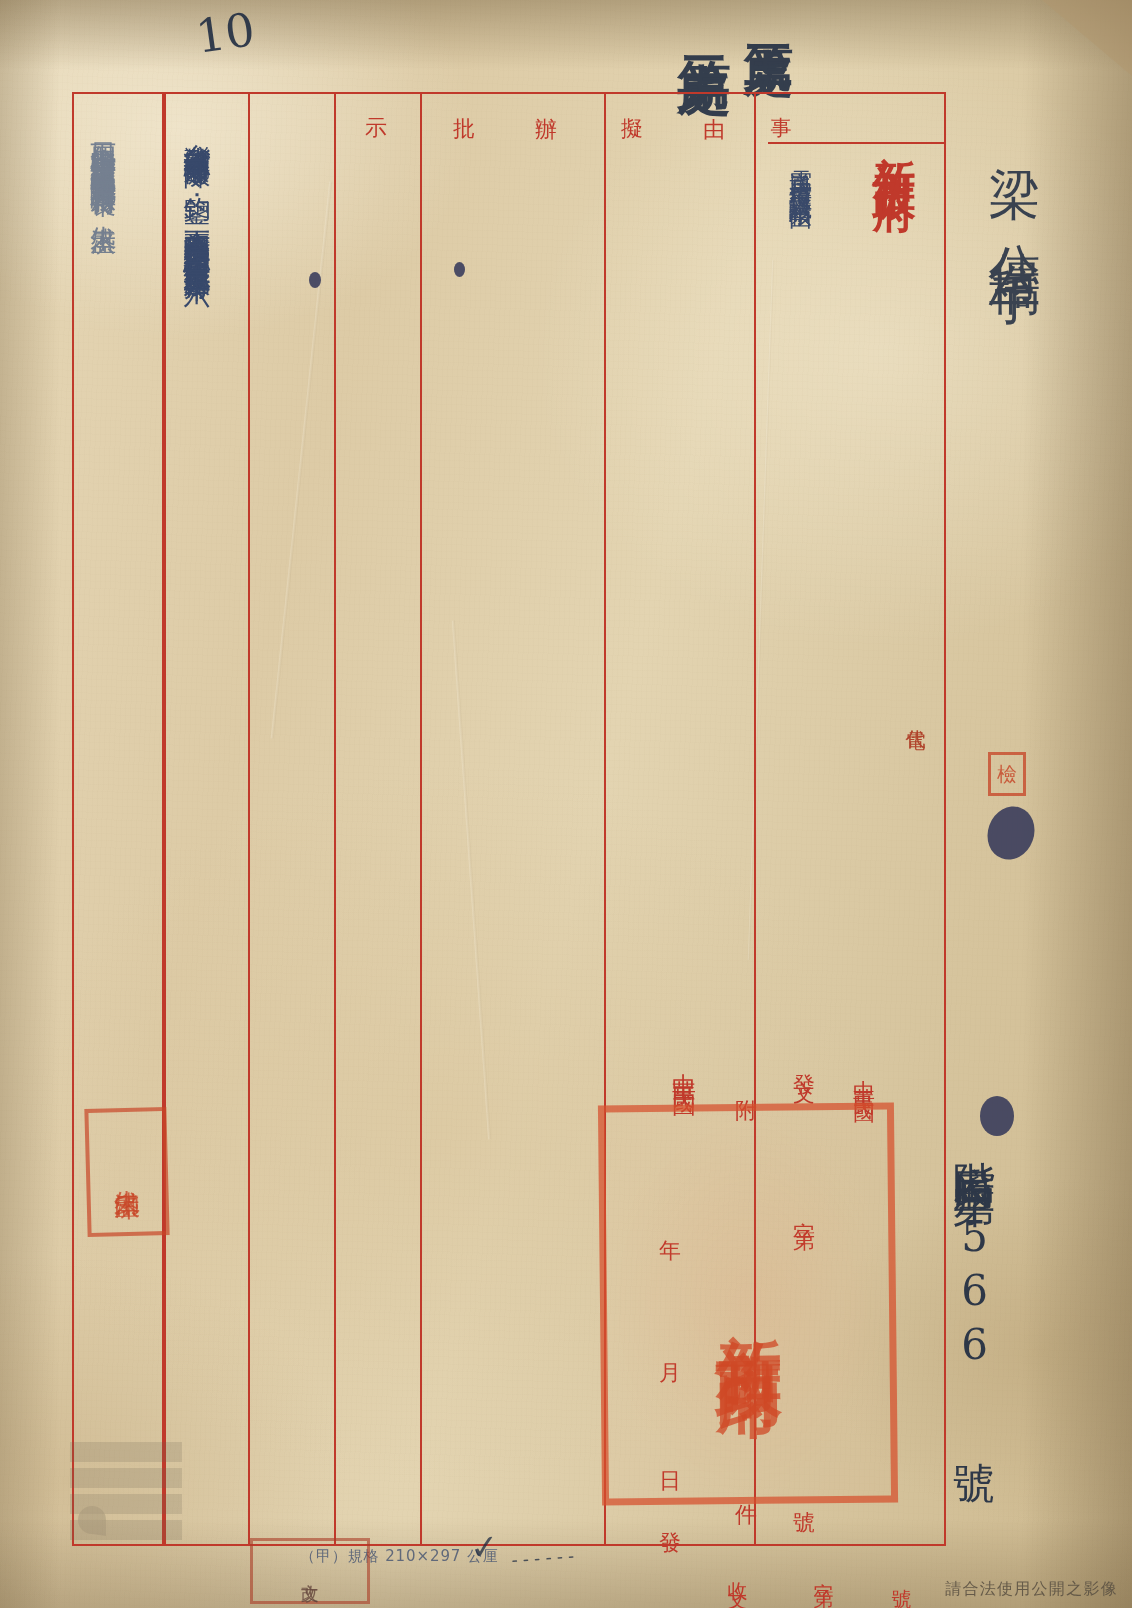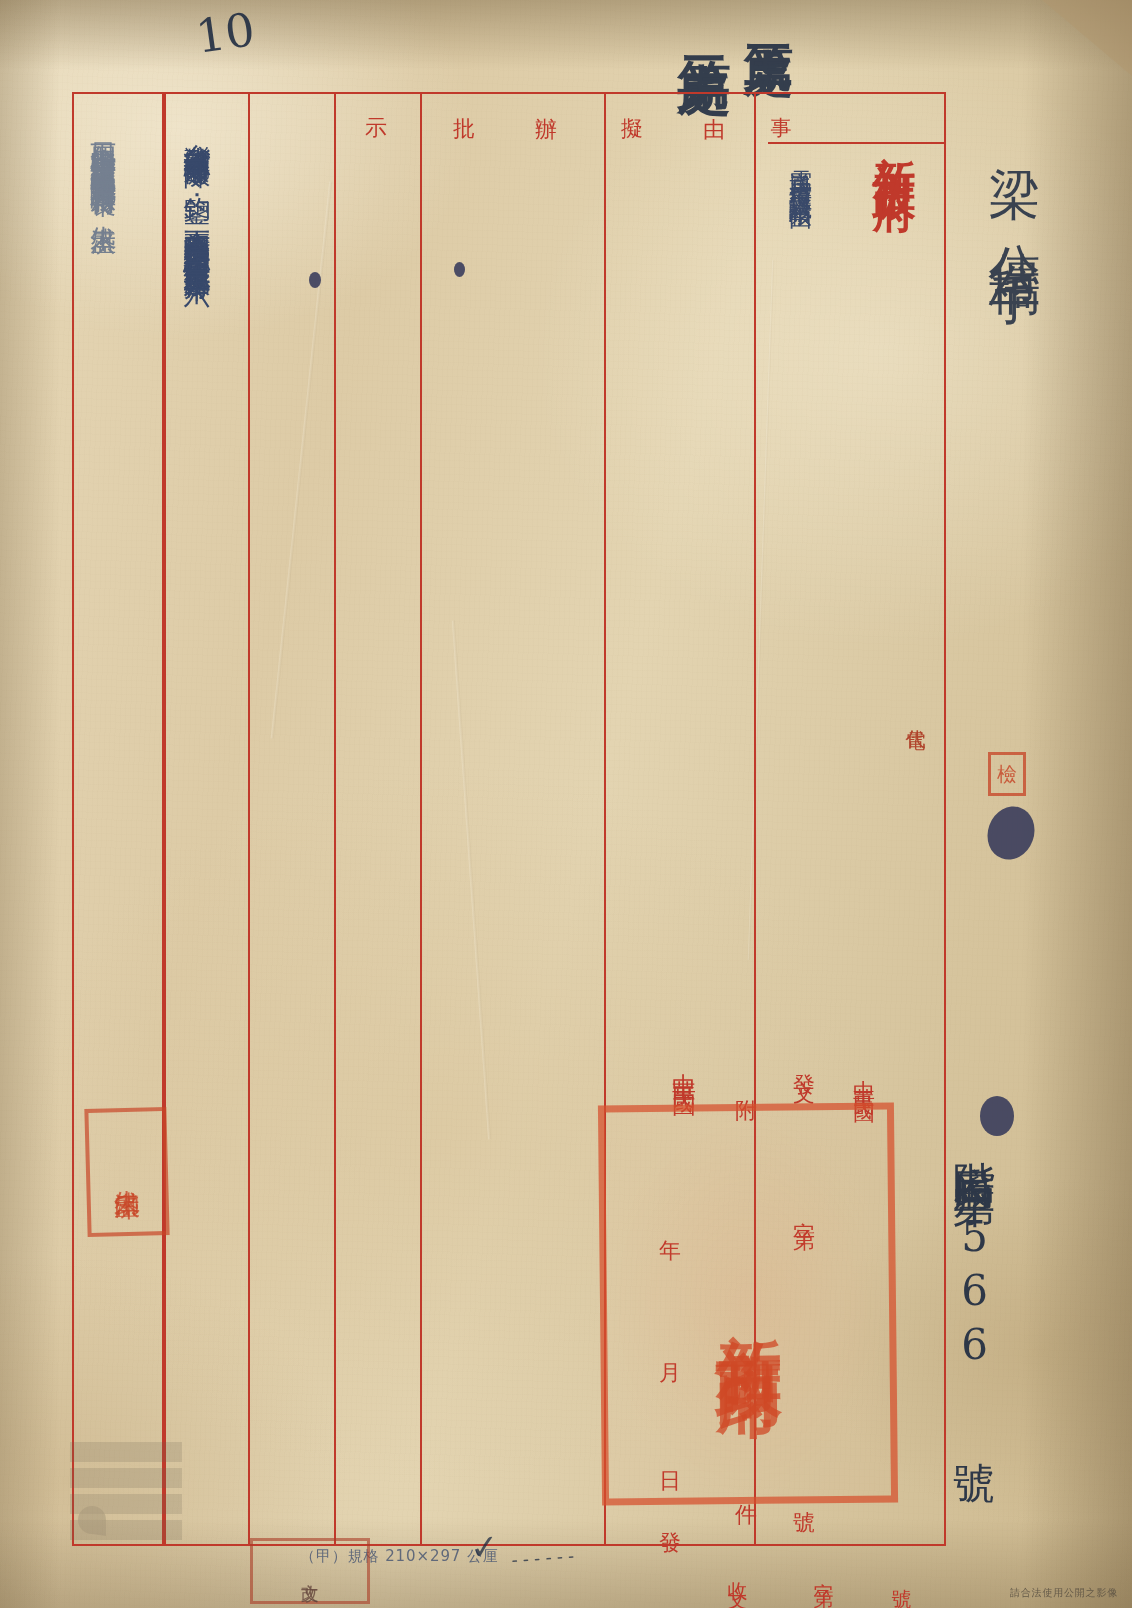--- a/index.html
+++ b/index.html
@@ -271,21 +271,21 @@
     left: 62px;
     bottom: 62px;
     width: 150px;
     height: 120px;
     opacity: 0.35;
   }
   .credit {
     position: absolute;
     right: 14px;
     bottom: 8px;
-    font-size: 10px;
+    font-size: 16px;
     color: #5d5344;
     letter-spacing: 0.08em;
     opacity: 0.9;
   }
   .corner-fold {
     position: absolute;
     right: 0; top: 0;
     width: 0; height: 0;
     border-left: 90px solid transparent;
     border-top: 76px solid rgba(176,152,112,0.55);

